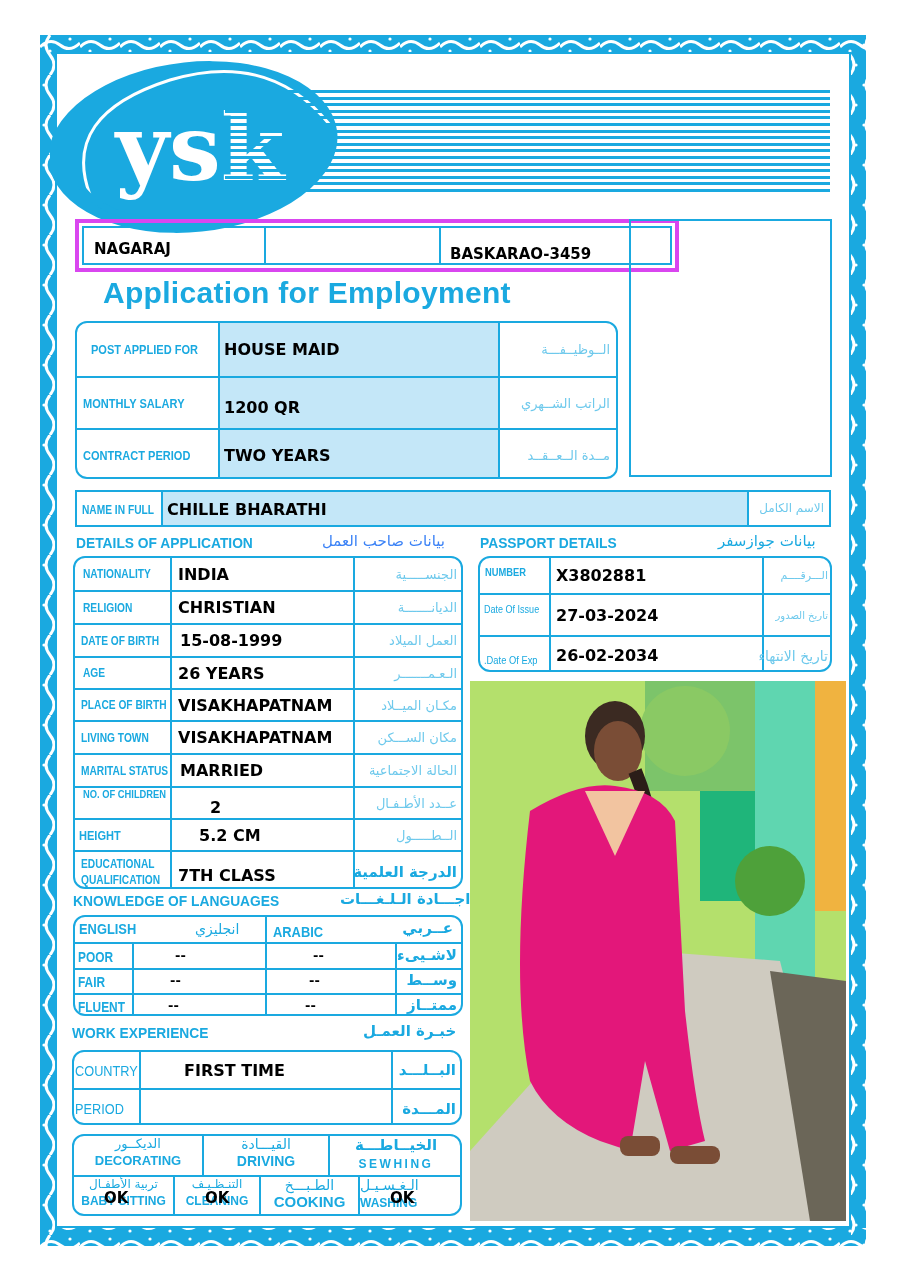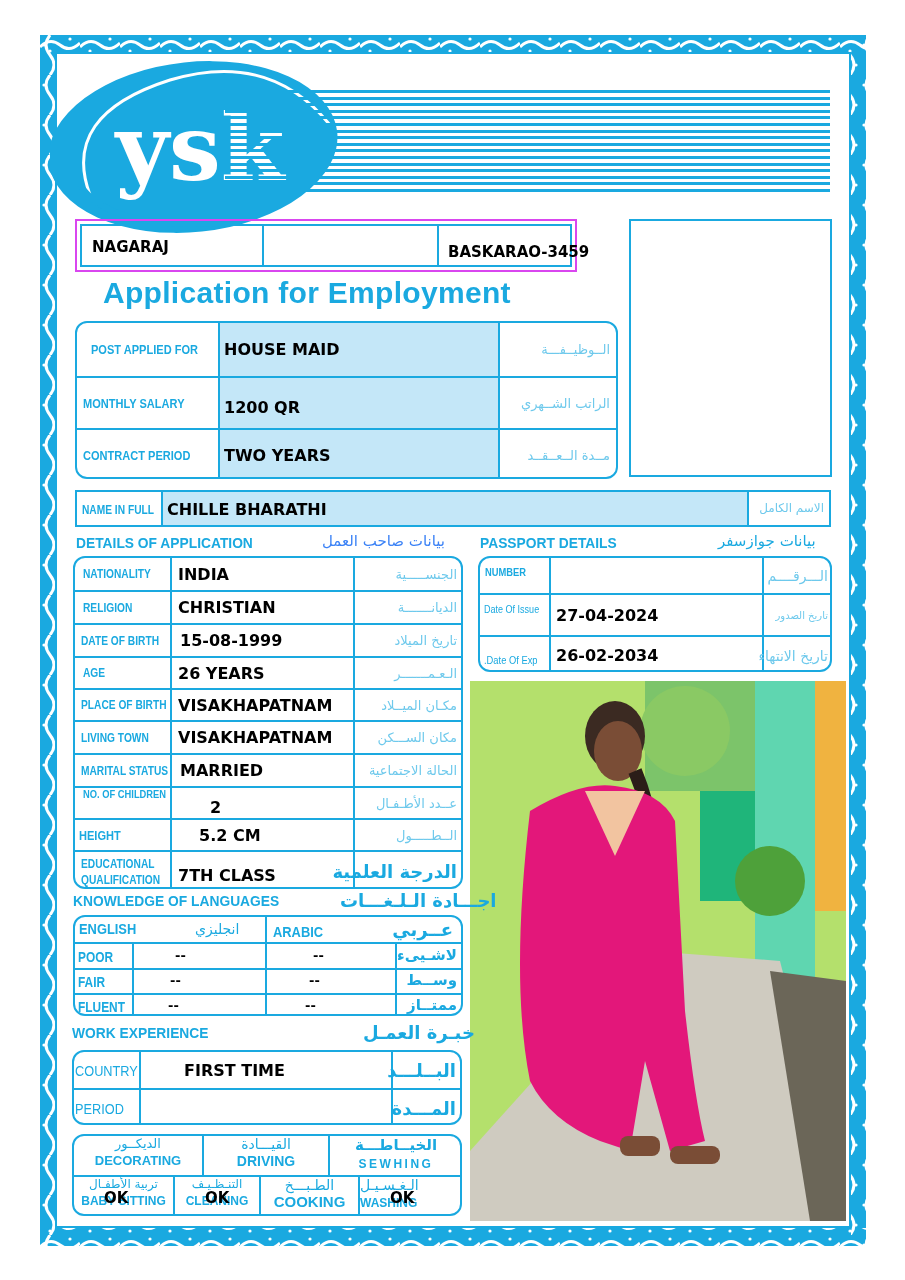--- a/index.html
+++ b/index.html
@@ -6,21 +6,21 @@
   body { width: 905px; height: 1280px; position: relative; overflow: hidden; font-family: "Liberation Sans", sans-serif; }
   .frame { position: absolute; left: 40px; top: 35px; width: 826px; height: 1211px; background: #1aa9e0; }
   .frame-pattern { position: absolute; inset: 0; }
   .abs { position: absolute; }
   .logo-wrap { position: absolute; left: 50px; top: 55px; width: 300px; height: 180px; }
   .stripes { position: absolute; left: 225px; top: 90px; width: 605px; height: 110px; }
   .stripes div { height: 3px; background: #1aa9e0; margin-bottom: 3.6px; }
   .lbl { color: #1aa9e0; font-family: "Liberation Sans", sans-serif; font-weight: bold; font-size: 13px; transform: scaleX(0.85); transform-origin: left center; white-space: nowrap; display: inline-block; }
   .val { color: #000; font-family: "DejaVu Sans", sans-serif; font-weight: bold; font-size: 16px; white-space: nowrap; }
   .ar { color: #6ec9ec; font-family: "DejaVu Sans", sans-serif; font-size: 13px; direction: rtl; white-space: nowrap; }
-  .ar-b { color: #1aa9e0; font-family: "DejaVu Sans", sans-serif; font-size: 18px; font-weight: bold; direction: rtl; white-space: nowrap; }
+  .ar-b { color: #1aa9e0; font-family: "DejaVu Sans", sans-serif; font-size: 15px; font-weight: bold; direction: rtl; white-space: nowrap; }
   .box { position: absolute; border: 2px solid #1aa9e0; border-radius: 12px; box-sizing: border-box; overflow: hidden; background: #fff; }
   .row { position: absolute; left: 0; right: 0; border-top: 2px solid #1aa9e0; box-sizing: border-box; }
   .row.first { border-top: none; }
   .cell { position: absolute; top: 0; bottom: 0; display: flex; align-items: center; box-sizing: border-box; }
   .vline { position: absolute; top: 0; bottom: 0; width: 2px; background: #1aa9e0; }
   .hdr { color: #1aa9e0; font-family: "Liberation Sans", sans-serif; font-weight: bold; font-size: 15px; white-space: nowrap; transform: scaleX(0.92); transform-origin: left center; display: inline-block; }
   .title { position: absolute; left: 103px; top: 276px; font-family: "Liberation Sans", sans-serif; font-weight: bold; font-size: 30px; color: #1aa9e0; letter-spacing: 0.3px; white-space: nowrap; }
   .photo { position: absolute; left: 470px; top: 681px; width: 376px; height: 540px; overflow: hidden; background: #b6e36a; }
 </style>
 </head>
@@ -68,21 +68,21 @@
     <div></div>
     <div></div>
     <div></div>
     <div></div>
     <div></div>
     <div></div>
     <div></div>
     <div></div>
 </div>
 
-<div class="abs" style="left:75px;top:219px;width:502px;height:53px;border:2px solid #d946ef;box-sizing:border-box;">
+<div class="abs" style="left:75px;top:219px;width:604px;height:53px;border:4px solid #d946ef;box-sizing:border-box;">
   <div class="abs" style="left:3px;top:3px;right:3px;bottom:3px;border:2px solid #1aa9e0;">
     <div class="abs" style="left:180px;top:0;bottom:0;width:2px;background:#1aa9e0;"></div>
     <div class="abs" style="left:355px;top:0;bottom:0;width:2px;background:#1aa9e0;"></div>
     <span class="val abs" style="left:10px;top:12px;font-size:15px;">NAGARAJ</span>
     <span class="val abs" style="left:190px;top:12px;font-size:15px;"></span>
     <span class="val abs" style="left:366px;top:17px;font-size:15px;">BASKARAO-3459</span>
   </div>
 </div>
 
 <div class="abs" style="left:629px;top:219px;width:203px;height:258px;border:2px solid #1aa9e0;box-sizing:border-box;"></div>
@@ -168,21 +168,21 @@
       </div>
   </div>
   <div class="row" style="top:65px;height:33px;">
     <div class="cell" style="left:6px;width:90px;">
         <span class="lbl" style="font-size:12px;">DATE OF BIRTH</span>
       </div>
     <div class="cell" style="left:105px;width:173px;">
         <span class="val">15-08-1999</span>
       </div>
     <div class="cell" style="left:282px;width:100px;justify-content:flex-end;">
-        <span class="ar">تاريخ الميلاد</span>
+        <span class="ar">العمل الميلاد</span>
       </div>
   </div>
   <div class="row" style="top:98px;height:32px;">
     <div class="cell" style="left:8px;width:88px;">
         <span class="lbl" style="font-size:12px;">AGE</span>
       </div>
     <div class="cell" style="left:103px;width:175px;">
         <span class="val">26 YEARS</span>
       </div>
     <div class="cell" style="left:282px;width:100px;justify-content:flex-end;">
@@ -257,30 +257,33 @@
   </div>
 </div>
 
 <div class="box" style="left:478px;top:556px;width:354px;height:116px;">
   <div class="vline" style="left:69px;"></div>
   <div class="vline" style="left:282px;"></div>
   <div class="row first" style="top:0;height:35px;">
     <div class="cell" style="left:5px;width:64px;align-items:flex-start;padding-top:8px;">
         <span class="lbl" style="font-size:11px;">NUMBER</span>
       </div>
+    <div class="cell" style="left:76px;width:205px;">
+        <span class="val">X3802881</span>
+      </div>
     <div class="cell" style="left:286px;width:62px;justify-content:flex-end;">
-        <span class="ar" style="font-size:14px;">الـــرقــــم</span>
+        <span class="ar" style="font-size:11px;">الـــرقــــم</span>
       </div>
   </div>
   <div class="row" style="top:35px;height:42px;">
     <div class="cell" style="left:4px;width:66px;align-items:flex-start;padding-top:8px;">
         <span class="lbl" style="font-size:11px;font-weight:normal;transform:scaleX(0.82);">Date Of Issue</span>
       </div>
     <div class="cell" style="left:76px;width:205px;">
-        <span class="val">27-04-2024</span>
+        <span class="val">27-03-2024</span>
       </div>
     <div class="cell" style="left:286px;width:62px;justify-content:flex-end;">
         <span class="ar" style="font-size:10px;">تاريخ الصدور</span>
       </div>
   </div>
   <div class="row" style="top:77px;height:39px;">
     <div class="cell" style="left:4px;width:66px;align-items:flex-start;padding-top:17px;">
         <span class="lbl" style="font-size:11px;font-weight:normal;">.Date Of Exp</span>
       </div>
     <div class="cell" style="left:76px;width:205px;">

